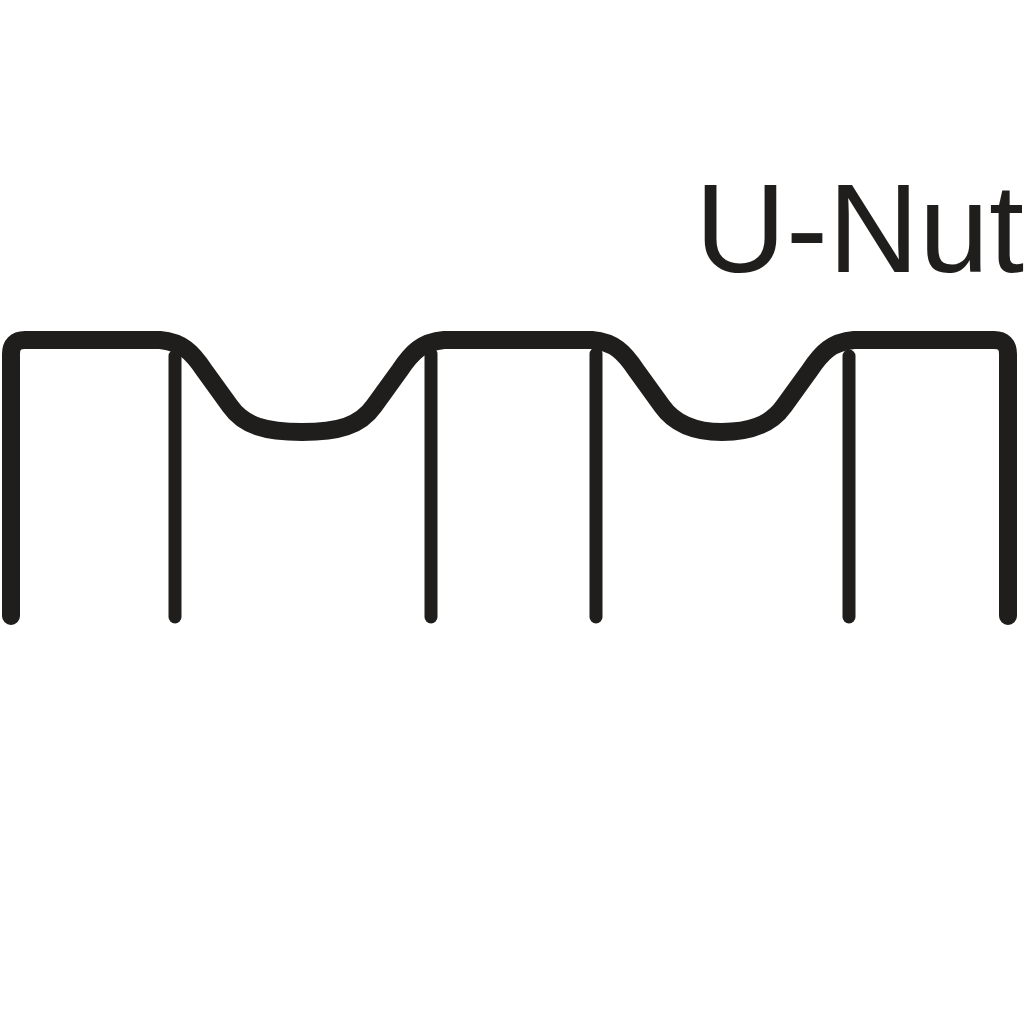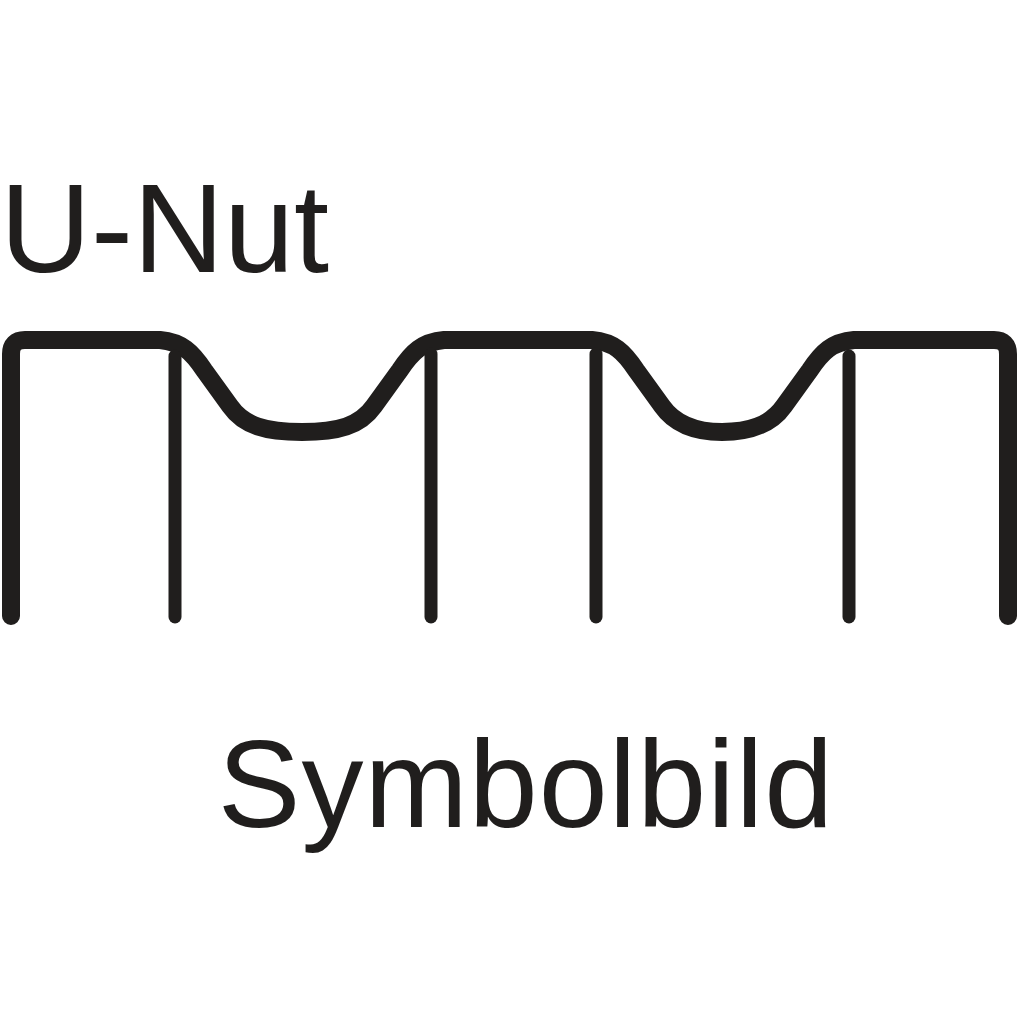--- a/index.html
+++ b/index.html
@@ -17,24 +17,24 @@
     position: relative;
     width: 1024px;
     height: 1024px;
     background: var(--bg);
     overflow: hidden;
     font-family: "Liberation Sans", sans-serif;
     color: var(--ink);
   }
   .title-text {
     position: absolute;
-    left: 0;
+    left: 12px;
     right: 0;
     top: 166px;
-    text-align: left;
+    text-align: right;
     font-size: 126px;
     line-height: 1;
     letter-spacing: 0px;
     white-space: nowrap;
     color: var(--ink);
   }
   .caption-text {
     position: absolute;
     left: 28px;
     right: 0;
@@ -70,15 +70,14 @@
   <div class="title-text">U-Nut</div>
 
   <svg class="figure" viewBox="0 0 1024 1024" xmlns="http://www.w3.org/2000/svg">
     <path class="outline-path" d="M 11 616 L 11 354 Q 11 340 25 340 L 160 340 C 182 342 192 352 204 370 L 230 406 C 244 426 266 432 302 432 C 338 432 360 426 374 406 L 400 370 C 412 352 422 342 444 340 L 592 340 C 614 342 624 352 636 370 L 662 406 C 676 426 698 432 722 432 C 748 432 770 426 784 406 L 810 370 C 822 352 832 342 854 340 L 994 340 Q 1008 340 1008 354 L 1008 616"></path>
     <path class="prong-path" d="M 175 356 L 175 617"></path>
     <path class="prong-path" d="M 431 354 L 431 617"></path>
     <path class="prong-path" d="M 596 354 L 596 617"></path>
     <path class="prong-path" d="M 849 356 L 849 617"></path>
   </svg>
 
-  <div class="caption-text">Symbolbild</div>
 
 </div>
 
 </body></html>

